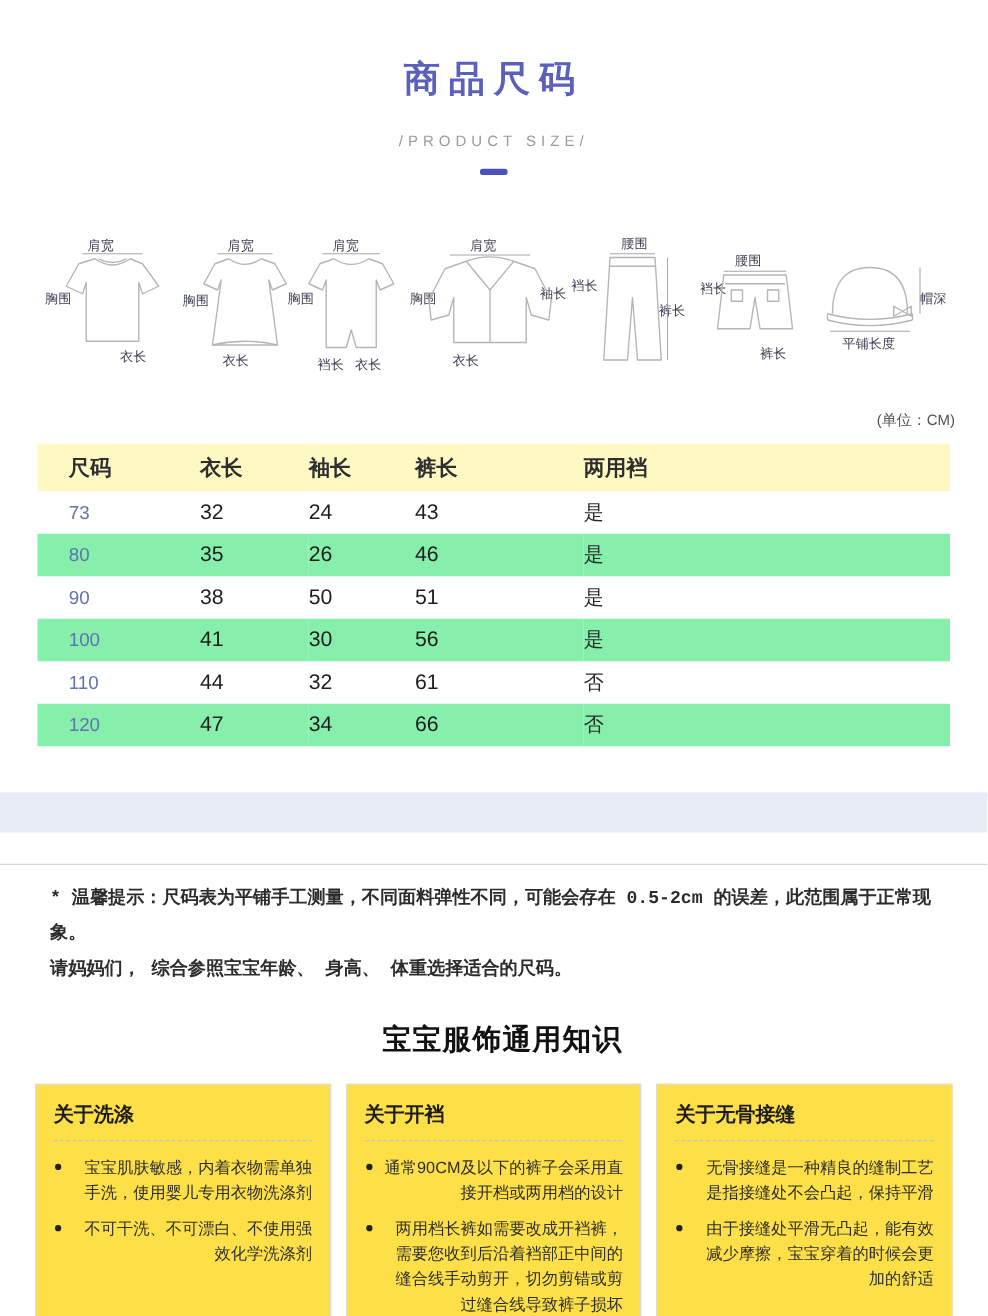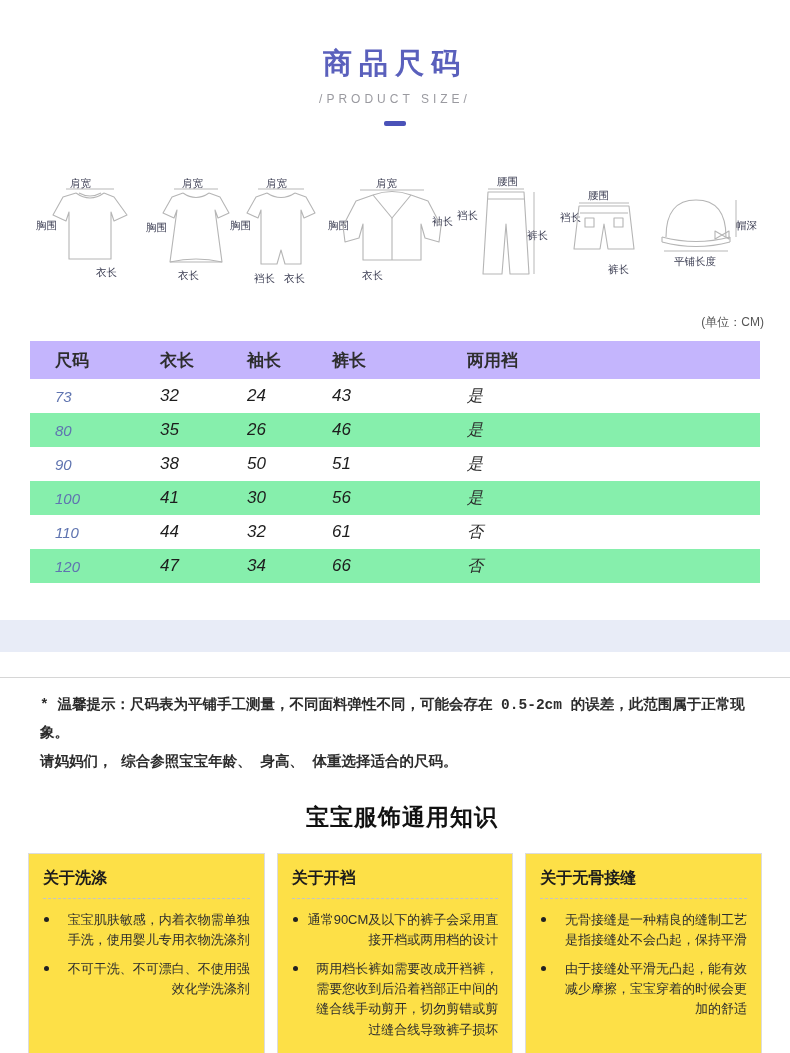--- a/index.html
+++ b/index.html
@@ -4,21 +4,21 @@
 <style>
   * { margin:0; padding:0; box-sizing:border-box; }
   body {
     width:790px; min-height:1053px; background:#fff;
     font-family:"Liberation Sans","DejaVu Sans",sans-serif; color:#222;
     overflow-x:hidden;
   }
   
   .header { padding-top:44px; text-align:center; }
   .page-title { font-size:29px; font-weight:bold; color:#5a60bc; letter-spacing:7px; }
-  .page-subtitle { margin-top:8px; font-size:12px; color:#9a9aa0; letter-spacing:4px; }
+  .page-subtitle { margin-top:22px; font-size:12px; color:#9a9aa0; letter-spacing:4px; }
   .title-dash { width:22px; height:5px; background:#4a52b8; border-radius:2px; margin:15px auto 0; }
 
   
   .diagram-band { position:relative; height:138px; margin-top:44px; }
   .garment { position:absolute; top:0; height:138px; }
   .g1 { left:26px;  width:120px; }
   .g2 { left:144px; width:100px; }
   .g3 { left:230px; width:102px; }
   .g4 { left:328px; width:134px; }
   .g5 { left:455px; width:100px; }
@@ -28,24 +28,24 @@
   .mlabel { position:absolute; font-size:10.5px; color:#3d3f54; white-space:nowrap; line-height:1; }
 
   .unit-note { text-align:right; padding-right:26px; font-size:12px; color:#555; margin-top:6px; }
 
   
   table.size-table { width:730px; margin:10px auto 0; border-collapse:collapse; table-layout:fixed; }
   .size-table col.w1 { width:130px; } .size-table col.w2 { width:87px; }
   .size-table col.w3 { width:85px; }  .size-table col.w4 { width:135px; }
   .size-table col.w5 { width:293px; }
   .size-table th {
-    background:#c4b5fd; height:38px; font-size:17px; font-weight:bold;
+    background:#fef9c3; height:38px; font-size:17px; font-weight:bold;
     color:#2e2e2e; text-align:left;
   }
-  .size-table td { height:34px; font-size:17px; color:#1d1d1d; text-align:left;font-style:italic; }
+  .size-table td { height:34px; font-size:17px; color:#1d1d1d; text-align:left; }
   .size-table .c1 { padding-left:25px; }
   .size-table tr.shade { background:#86efac; }
   .size-table td.size-val { color:#5f74b0; font-size:15px; }
   .size-table td.flag-val { font-size:16px; color:#2a2a2a; }
 
   .band-lower { height:32px; background:#e8ecf7; margin-top:37px; }
   .divider { border-top:1px solid #d6d6d6; margin-top:25px; }
 
   
   .notes { margin:13px 40px 0; font-size:14.5px; font-weight:600; color:#2c2c2c; line-height:1.95;font-family:Liberation Mono, monospace; }

